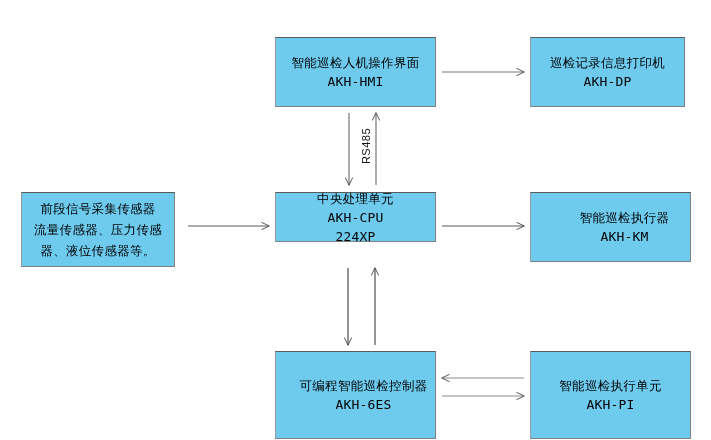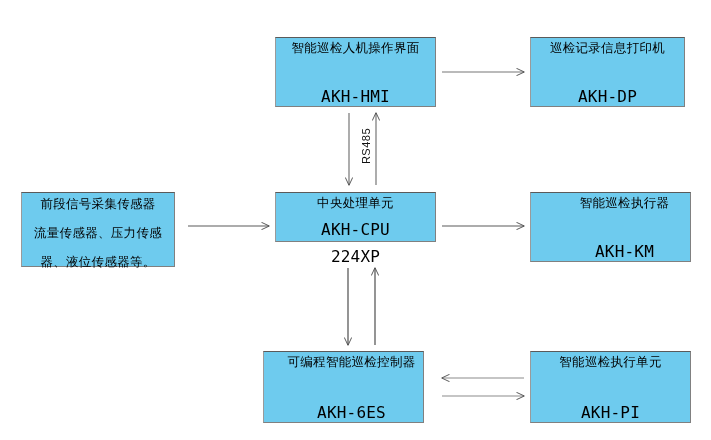--- a/index.html
+++ b/index.html
@@ -24,52 +24,51 @@
   .node {
     position: absolute;
     box-sizing: border-box;
     background: #6ecbee;
     border: 1px solid #808080;
     border-top-color: #5a5a5a;
     border-left-color: #9a9a9a;
     display: flex;
     flex-direction: column;
     align-items: center;
-    justify-content: space-between;
+    justify-content: center;
     text-align: center;
     color: #000000;
     z-index: 2;
-    gap: 8px;
   }
   .node .cn {
     font-family: "DejaVu Sans", sans-serif;
     font-size: 12.5px;
     line-height: 19px;
     letter-spacing: 0.3px;
     white-space: nowrap;
   }
   .node .code {
     font-family: "DejaVu Sans Mono", monospace;
-    font-size: 16px;
+    font-size: 13px;
     line-height: 19px;
     letter-spacing: 0.2px;
     white-space: nowrap;
   }
   .node.multiline .cn {
     line-height: 21px;
   }
 
   
   #node-hmi      { left: 275px; top: 37px;  width: 161px; height: 70px; }
   #node-printer  { left: 530px; top: 37px;  width: 155px; height: 70px; }
   #node-sensor   { left: 21px;  top: 192px; width: 154px; height: 75px; }
   #node-cpu      { left: 275px; top: 192px; width: 161px; height: 50px; }
   #node-actuator { left: 530px; top: 192px; width: 161px; height: 70px; padding-left: 28px; }
-  #node-plc      { left: 263px; top: 351px; width: 161px; height: 72px; padding-left: 16px; }
-  #node-unit     { left: 530px; top: 351px; width: 161px; height: 72px; }
+  #node-plc      { left: 275px; top: 351px; width: 161px; height: 88px; padding-left: 16px; }
+  #node-unit     { left: 530px; top: 351px; width: 161px; height: 88px; }
 
   .edge-label {
     position: absolute;
     font-family: "Liberation Sans", sans-serif;
     font-size: 11px;
     color: #111111;
     letter-spacing: 0.5px;
     transform: rotate(-90deg);
     transform-origin: 50% 50%;
     white-space: nowrap;

